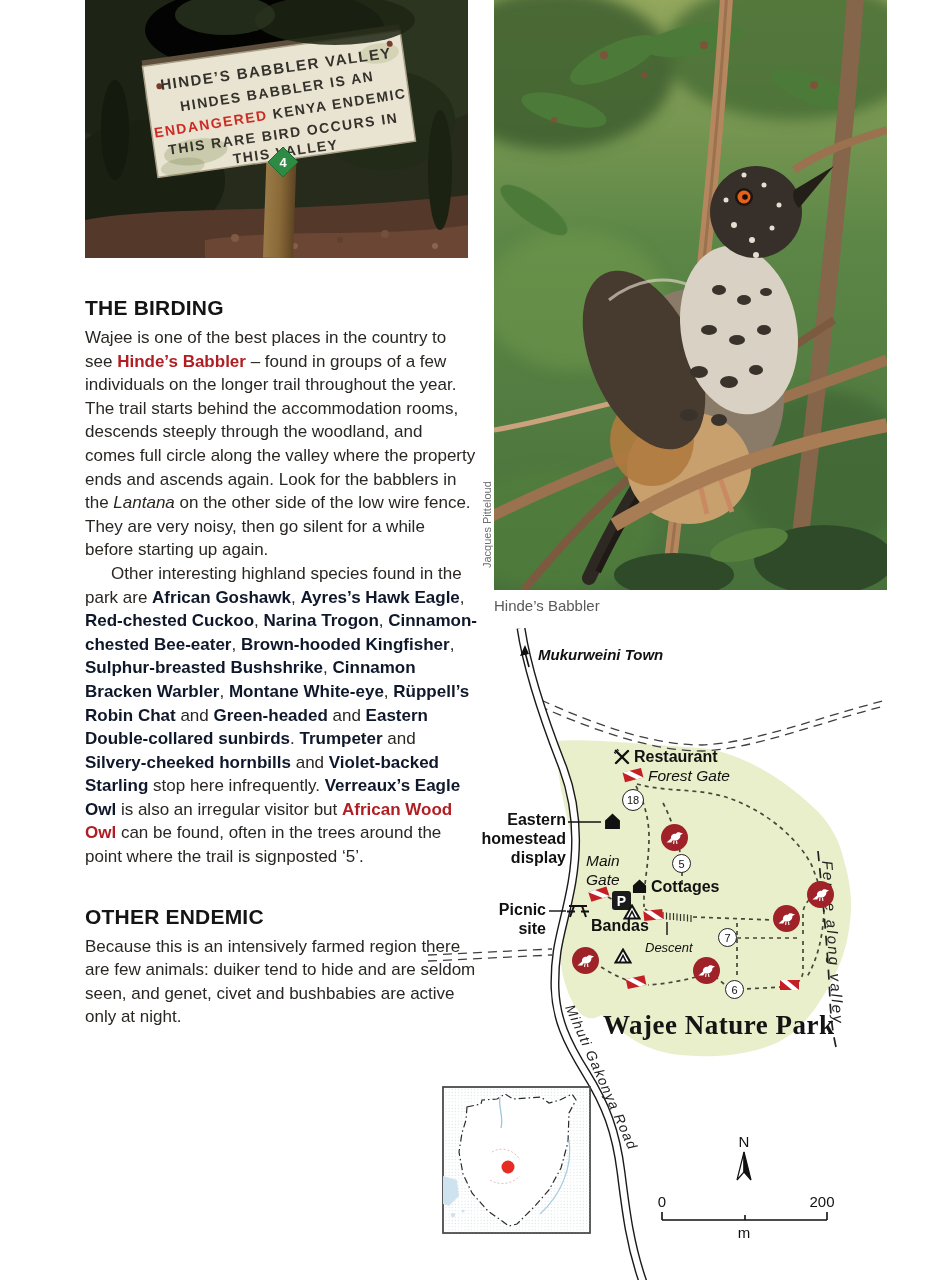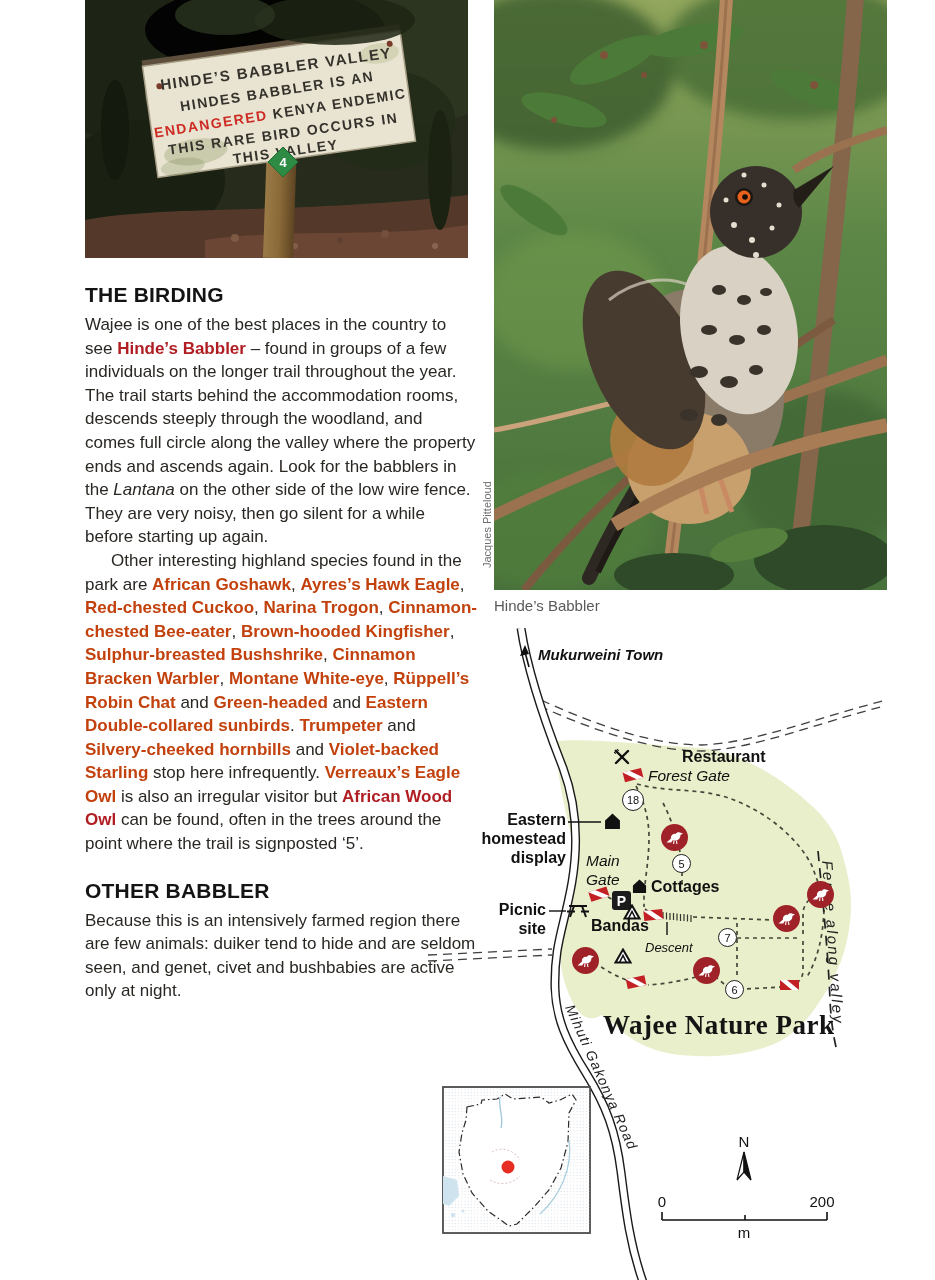--- a/index.html
+++ b/index.html
@@ -3,24 +3,24 @@
 <meta charset="utf-8">
 <style>
   html,body{margin:0;padding:0;background:#ffffff;}
   .page{position:relative;width:935px;height:1280px;background:#fff;overflow:hidden;
         font-family:"Liberation Sans",sans-serif;color:#2a2723;}
   
   .sign-photo{position:absolute;left:85px;top:0;width:383px;height:258px;}
   .left-col{position:absolute;left:85px;top:260px;width:392px;}
   .caption{font-size:15px;color:#58595b;}
   .left-col .caption{margin:6px 0 0 0;}
-  h2.sect{font-size:21px;font-weight:700;color:#141414;letter-spacing:.2px;margin:23px 0 6px 0;}
+  h2.sect{font-size:21px;font-weight:700;color:#141414;letter-spacing:.2px;margin:36px 0 6px 0;}
   .body-p{font-size:17px;line-height:23.6px;margin:0;text-align:left;}
   .body-p.indent{text-indent:26px;}
-  .rt-b{font-weight:700;color:#c2410c;}
+  .rt-b{font-weight:700;color:#0f172a;}
   .rt-rb{font-weight:700;color:var(--accent_red,#b01e23);}
   .rt-i{font-style:italic;}
   
   .bird-photo{position:absolute;left:494px;top:0;width:393px;height:590px;}
   .credit{position:absolute;left:481px;top:568px;transform:rotate(-90deg);transform-origin:0 0;
           font-size:11px;color:#6d6e70;white-space:nowrap;}
   .caption-bird{position:absolute;left:494px;top:597px;}
   
   .map-svg{position:absolute;left:425px;top:628px;width:510px;height:652px;}
   .map-label{position:absolute;font-size:16px;color:#111;white-space:nowrap;line-height:19px;}
@@ -105,21 +105,21 @@
       </g>
       <ellipse cx="250" cy="20" rx="80" ry="25" fill="#1f2614" opacity="0.85"></ellipse>
       <ellipse cx="140" cy="15" rx="50" ry="20" fill="#2b3420" opacity="0.8"></ellipse>
     </svg>
   </div>
 
   <div class="left-col">
     <h2 class="sect">THE BIRDING</h2>
     <p class="body-p"><span>Wajee is one of the best places in the country to see </span><span class="rt-rb">Hinde’s Babbler</span><span> – found in groups of a few individuals on the longer trail throughout the year. The trail starts behind the accommodation rooms, descends steeply through the woodland, and comes full circle along the valley where the property ends and ascends again. Look for the babblers in the </span><span class="rt-i">Lantana</span><span> on the other side of the low wire fence. They are very noisy, then go silent for a while before starting up again.</span></p>
     <p class="body-p indent"><span>Other interesting highland species found in the park are </span><span class="rt-b">African Goshawk</span><span>, </span><span class="rt-b">Ayres’s Hawk Eagle</span><span>, </span><span class="rt-b">Red-chested Cuckoo</span><span>, </span><span class="rt-b">Narina Trogon</span><span>, </span><span class="rt-b">Cinnamon-chested Bee-eater</span><span>, </span><span class="rt-b">Brown-hooded Kingfisher</span><span>, </span><span class="rt-b">Sulphur-breasted Bushshrike</span><span>, </span><span class="rt-b">Cinnamon Bracken Warbler</span><span>, </span><span class="rt-b">Montane White-eye</span><span>, </span><span class="rt-b">Rüppell’s Robin Chat</span><span> and </span><span class="rt-b">Green-headed</span><span> and </span><span class="rt-b">Eastern Double-collared sunbirds</span><span>. </span><span class="rt-b">Trumpeter</span><span> and </span><span class="rt-b">Silvery-cheeked hornbills</span><span> and </span><span class="rt-b">Violet-backed Starling</span><span> stop here infrequently. </span><span class="rt-b">Verreaux’s Eagle Owl</span><span> is also an irregular visitor but </span><span class="rt-rb">African Wood Owl</span><span> can be found, often in the trees around the point where the trail is signposted ‘5’.</span></p>
-    <h2 class="sect">OTHER BABBLER</h2>
+    <h2 class="sect">OTHER ENDEMIC</h2>
     <p class="body-p"><span>Because this is an intensively farmed region there are few animals: duiker tend to hide and are seldom seen, and genet, civet and bushbabies are active only at night.</span></p>
   </div>
 
   <div class="bird-photo">
     <svg width="393" height="590" viewBox="0 0 393 590">
       <defs>
         <linearGradient id="bg" x1="0" y1="0" x2="0" y2="1">
           <stop offset="0" stop-color="#93a75d"></stop>
             <stop offset=".4" stop-color="#5d8747"></stop>
             <stop offset="1" stop-color="#47703b"></stop>
@@ -288,21 +288,21 @@
 
     <g>
       <path d="M662,1220 L827,1220 M662,1212 L662,1220 M827,1212 L827,1220 M745,1215 L745,1220" stroke="#111" stroke-width="1.6" fill="none"></path>
       <text x="662" y="1207" font-size="15" fill="#111" text-anchor="middle">0</text>
       <text x="822" y="1207" font-size="15" fill="#111" text-anchor="middle">200</text>
       <text x="744" y="1238" font-size="15" fill="#111" text-anchor="middle">m</text>
     </g>
   </svg>
 
   <div class="map-label bold-ital" style="left:538px;top:645px;font-size:15px;">Mukurweini Town</div>
-  <div class="map-label bold" style="left:634px;top:747px;margin-left:48px;">Restaurant</div>
+  <div class="map-label bold" style="left:634px;top:747px;">Restaurant</div>
   <div class="map-label ital" style="left:648px;top:766px;font-size:15.5px;">Forest Gate</div>
   <div class="map-label bold right" style="left:430px;top:810px;width:136px;white-space:normal;">
     <span>Eastern homestead</span><br>
     <span>display</span>
   </div>
   <div class="map-label ital" style="left:586px;top:851px;font-size:15.5px;">
     <span>Main</span><br>
     <span>Gate</span>
   </div>
   <div class="map-label bold" style="left:651px;top:877px;">Cottages</div>

